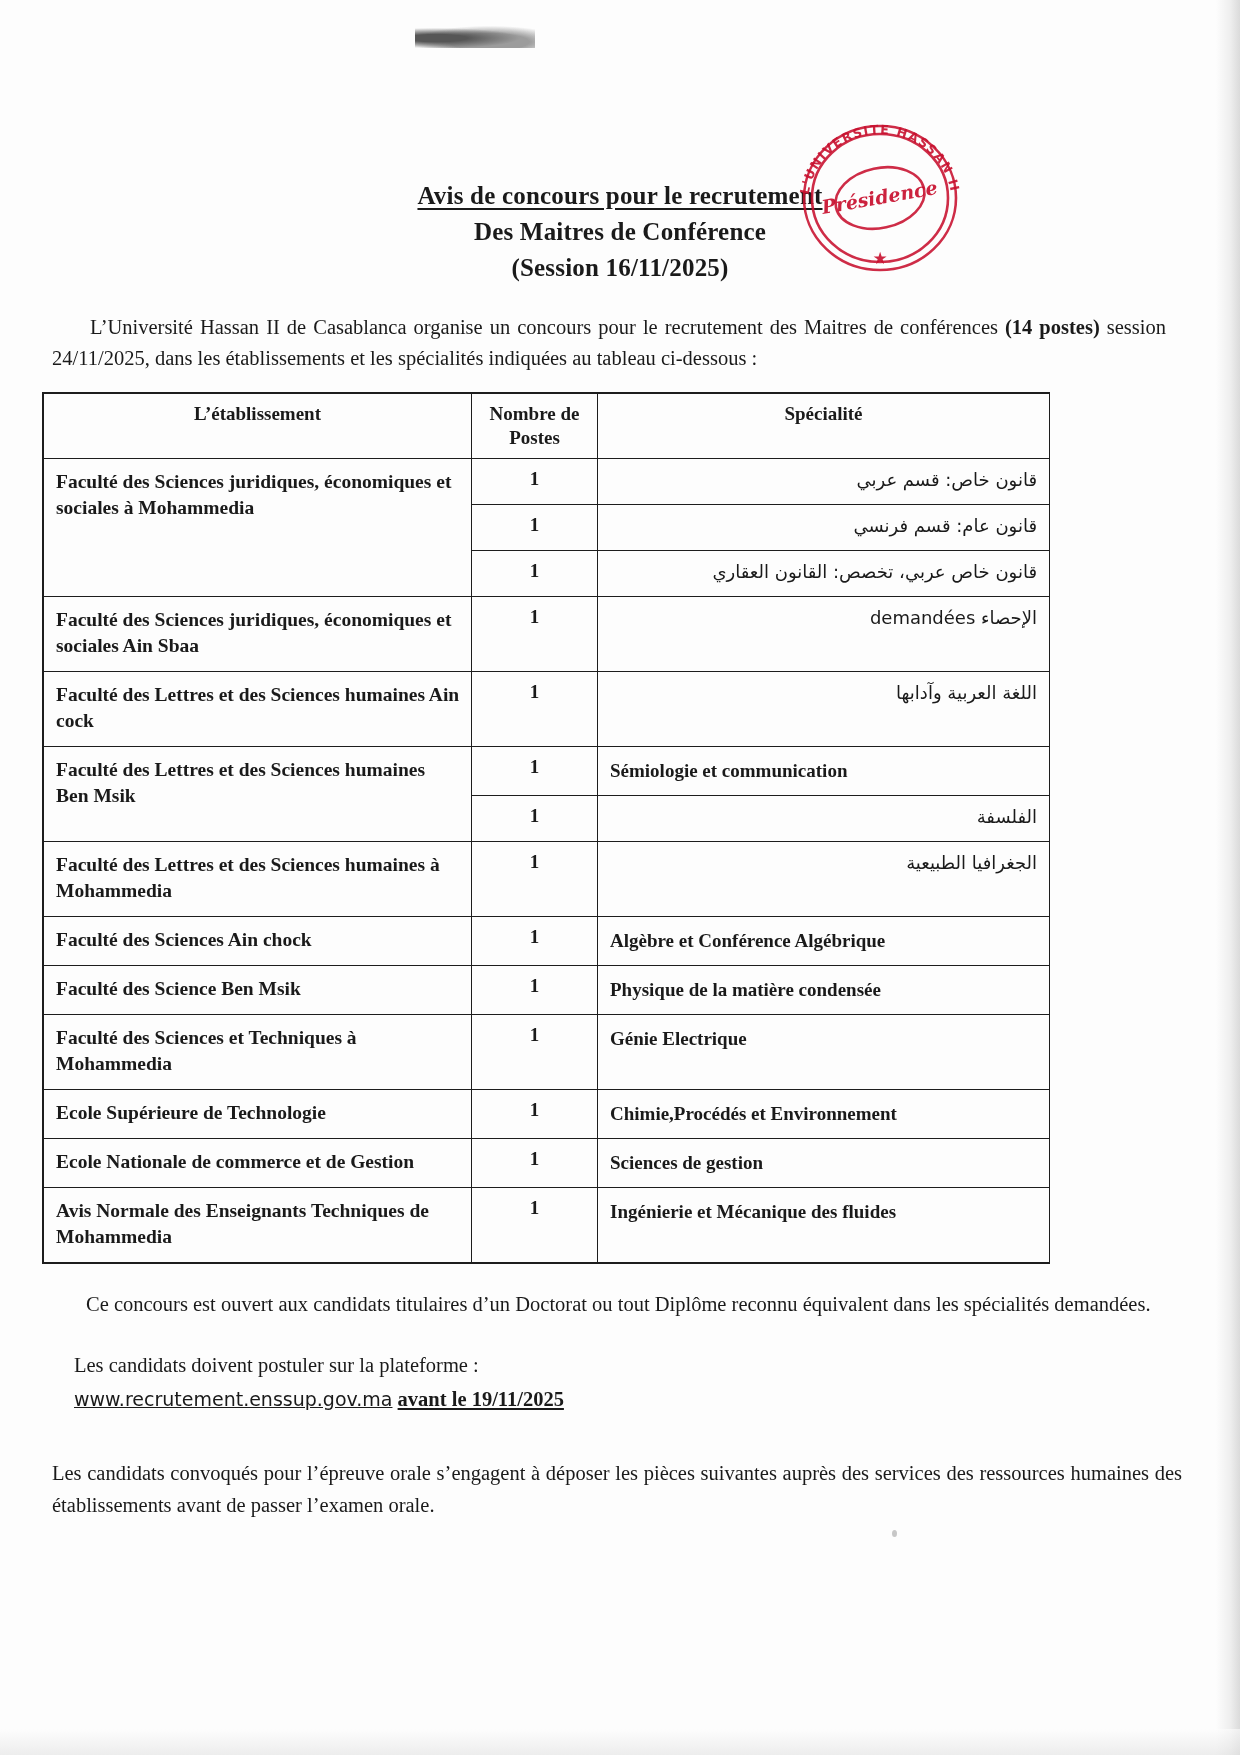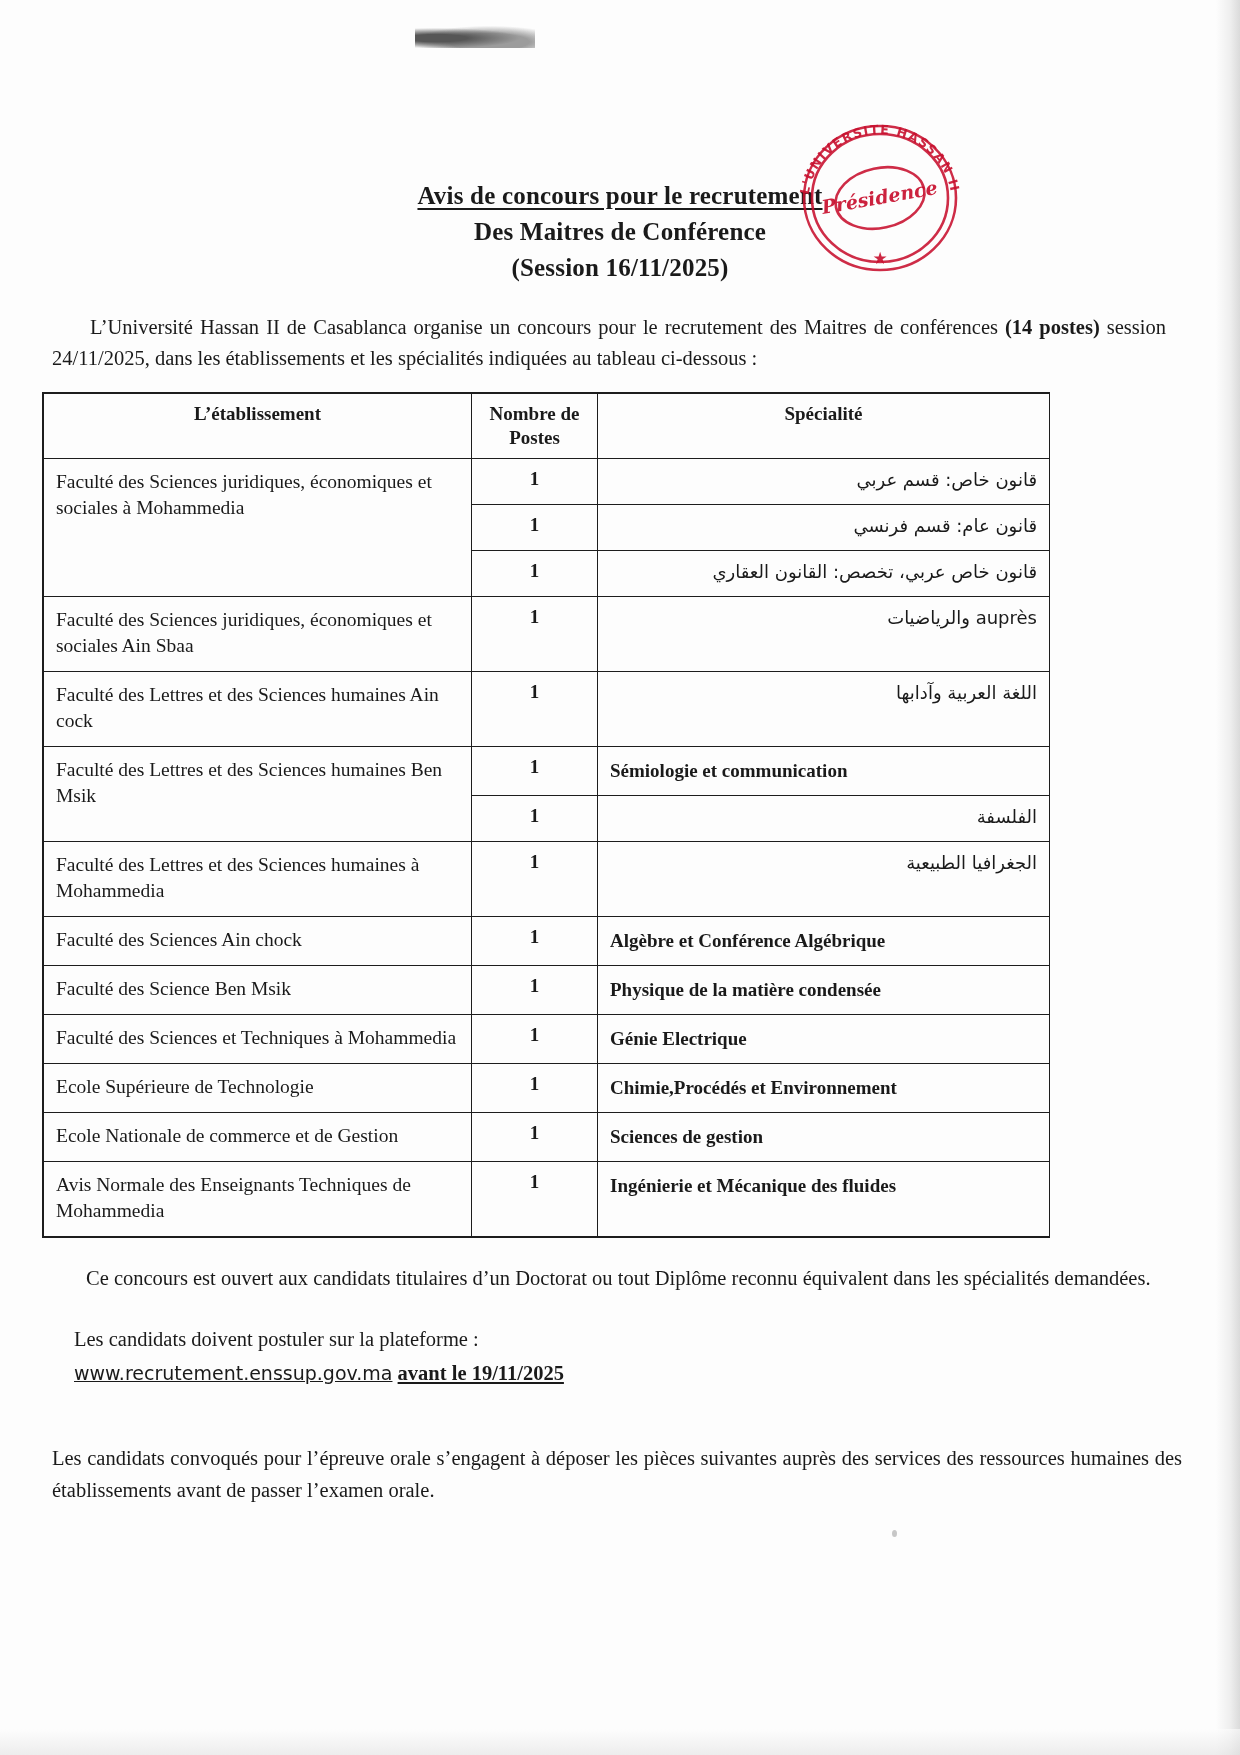--- a/index.html
+++ b/index.html
@@ -124,21 +124,21 @@
   }
   thead th {
     text-align: center;
     font-weight: bold;
     font-size: 19px;
     line-height: 24px;
     padding: 8px 6px;
     margin-left: 12px;
   }
   td.estab {
-    font-weight: normal;
+    font-weight: bold;
     line-height: 26px;
     font-size: 19.5px;
     padding: 10px 10px 12px 12px;
   }
   td.num {
     text-align: center;
     font-weight: bold;
     font-size: 19px;
     padding-top: 9px;
   }
@@ -173,21 +173,21 @@
   .platform .url {
     text-decoration: underline;
     font-family: "DejaVu Sans", sans-serif;
     font-size: 19px;
   }
   .platform .deadline {
     font-weight: bold;
     text-decoration: underline;
   }
   .para.final {
-    margin-top: 52px;
+    margin-top: 41px;
     text-align: justify;
   }
   .speck {
     position: absolute;
     background: #9a9a9a;
     border-radius: 50%;
     opacity: .55;
   }
 </style>
 </head>
@@ -253,21 +253,21 @@
             <td class="num">1</td>
             <td class="spec ar">قانون عام: قسم فرنسي</td>
           </tr>
           <tr>
             <td class="num">1</td>
             <td class="spec ar">قانون خاص عربي، تخصص: القانون العقاري</td>
           </tr>
           <tr>
             <td class="estab" rowspan="1">Faculté des Sciences juridiques, économiques et sociales Ain Sbaa</td>
             <td class="num">1</td>
-            <td class="spec ar">auprès والرياضيات</td>
+            <td class="spec ar">الإحصاء demandées</td>
           </tr>
           <tr>
             <td class="estab" rowspan="1">Faculté des Lettres et des Sciences humaines Ain cock</td>
             <td class="num">1</td>
             <td class="spec ar">اللغة العربية وآدابها</td>
           </tr>
           <tr>
             <td class="estab" rowspan="2">Faculté des Lettres et des Sciences humaines Ben Msik</td>
             <td class="num">1</td>
             <td class="spec">Sémiologie et communication</td>

